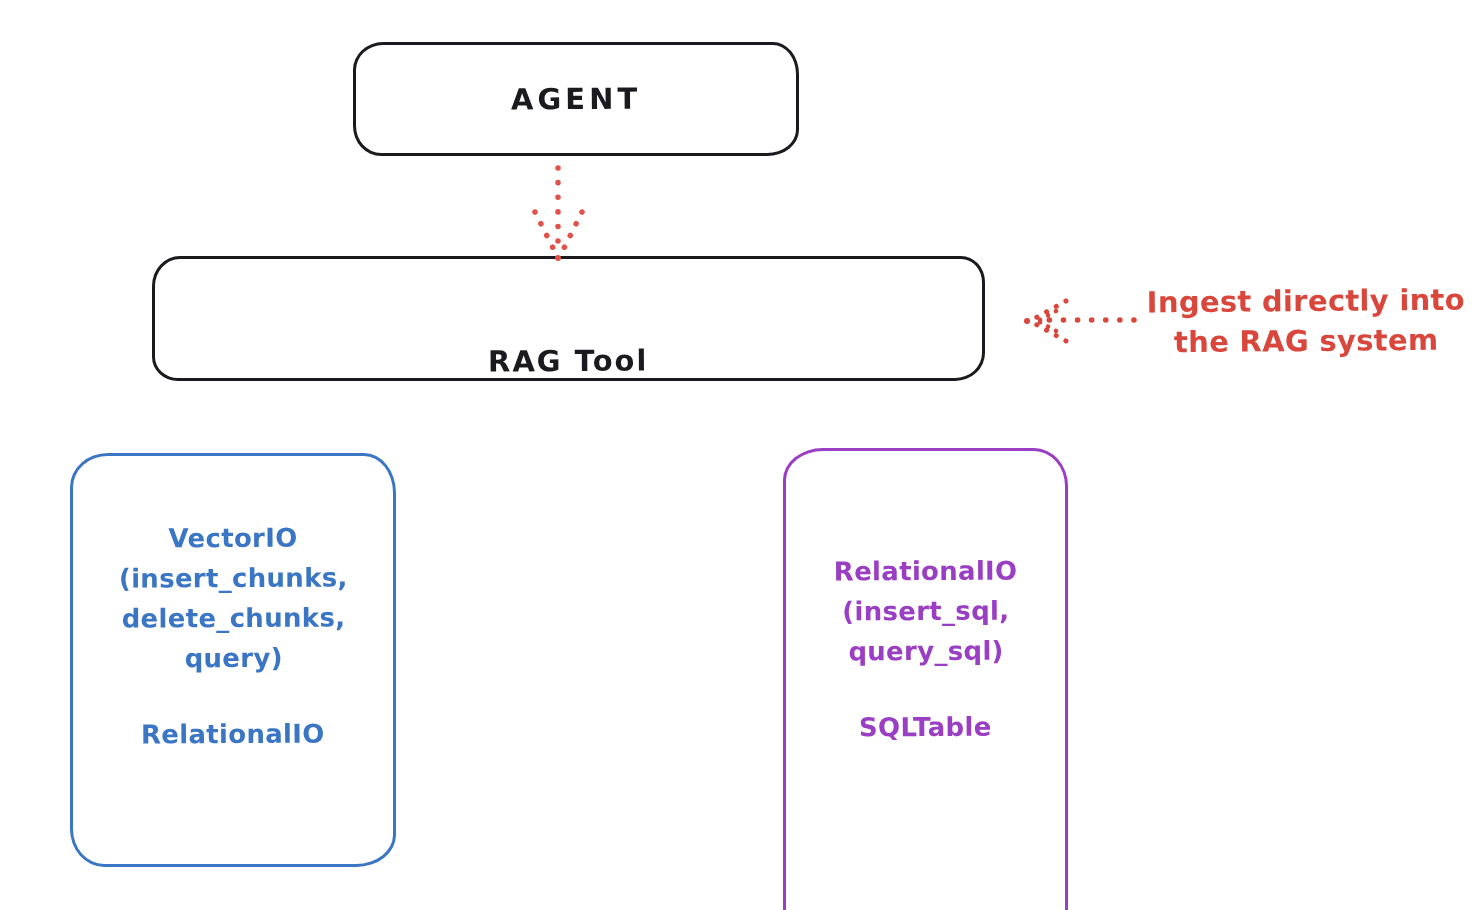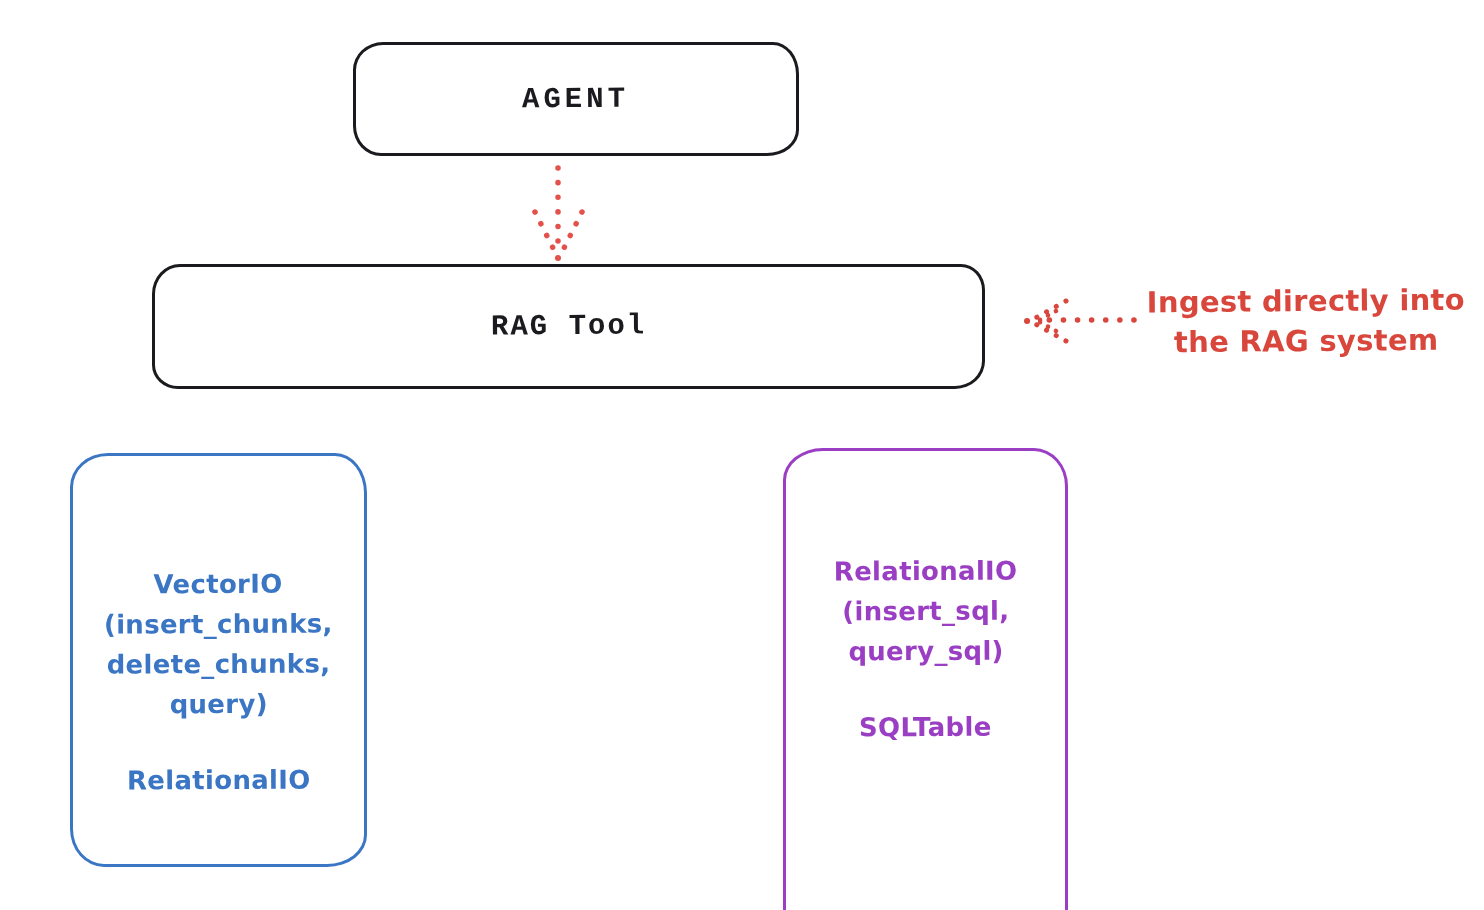--- a/index.html
+++ b/index.html
@@ -13,32 +13,32 @@
   }
 
   
   .node {
     position: absolute;
     box-sizing: border-box;
     background: #ffffff;
     display: flex;
     align-items: center;
     justify-content: center;
-    font-family: Liberation Mono, monospace;
   }
   .node-black {
     border: 3.5px solid #1b1b1f;
   }
   .node-agent {
     left: 353px; top: 42px; width: 446px; height: 114px;
     border-radius: 30px 26px 32px 28px / 28px 32px 26px 30px;
   }
   .node-rag {
-    left: 152px; top: 264px; width: 833px; height: 125px;
+    left: 152px; top: 256px; width: 833px; height: 125px;
     border-radius: 28px 24px 30px 26px / 30px 26px 28px 24px;
+    align-items: flex-end;
   }
   .node-label {
     font-size: 29px;
     font-weight: 700;
     color: #1b1b1f;
     letter-spacing: 4px;
     transform: rotate(-0.4deg);
   }
   .node-rag .node-label { letter-spacing: 2px; font-weight: 600; }
 
@@ -48,22 +48,22 @@
     box-sizing: border-box;
     background: #ffffff;
     border-width: 3.5px;
     border-style: solid;
     display: flex;
     flex-direction: column;
     align-items: center;
     text-align: center;
   }
   .backend-vector {
-    left: 70px; top: 453px; width: 297px; height: 414px;
-    padding-top: 108px;
+    left: 70px; top: 453px; width: 326px; height: 414px;
+    padding-top: 62px;
     border-radius: 38px 32px 40px 34px / 34px 40px 32px 38px;
   }
   .backend-keyvalue {
     left: 428px; top: 450px; width: 282px; height: 405px;
     padding-top: 98px;
     border-radius: 34px 40px 32px 38px / 38px 32px 40px 34px;
   }
   .backend-relational {
     left: 783px; top: 448px; width: 285px; height: 511px;
     padding-top: 100px;

